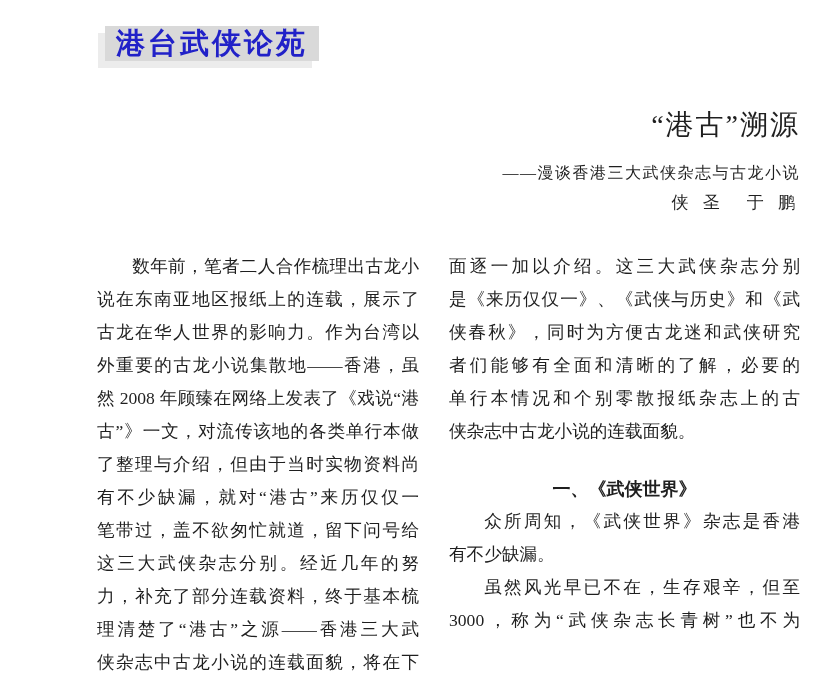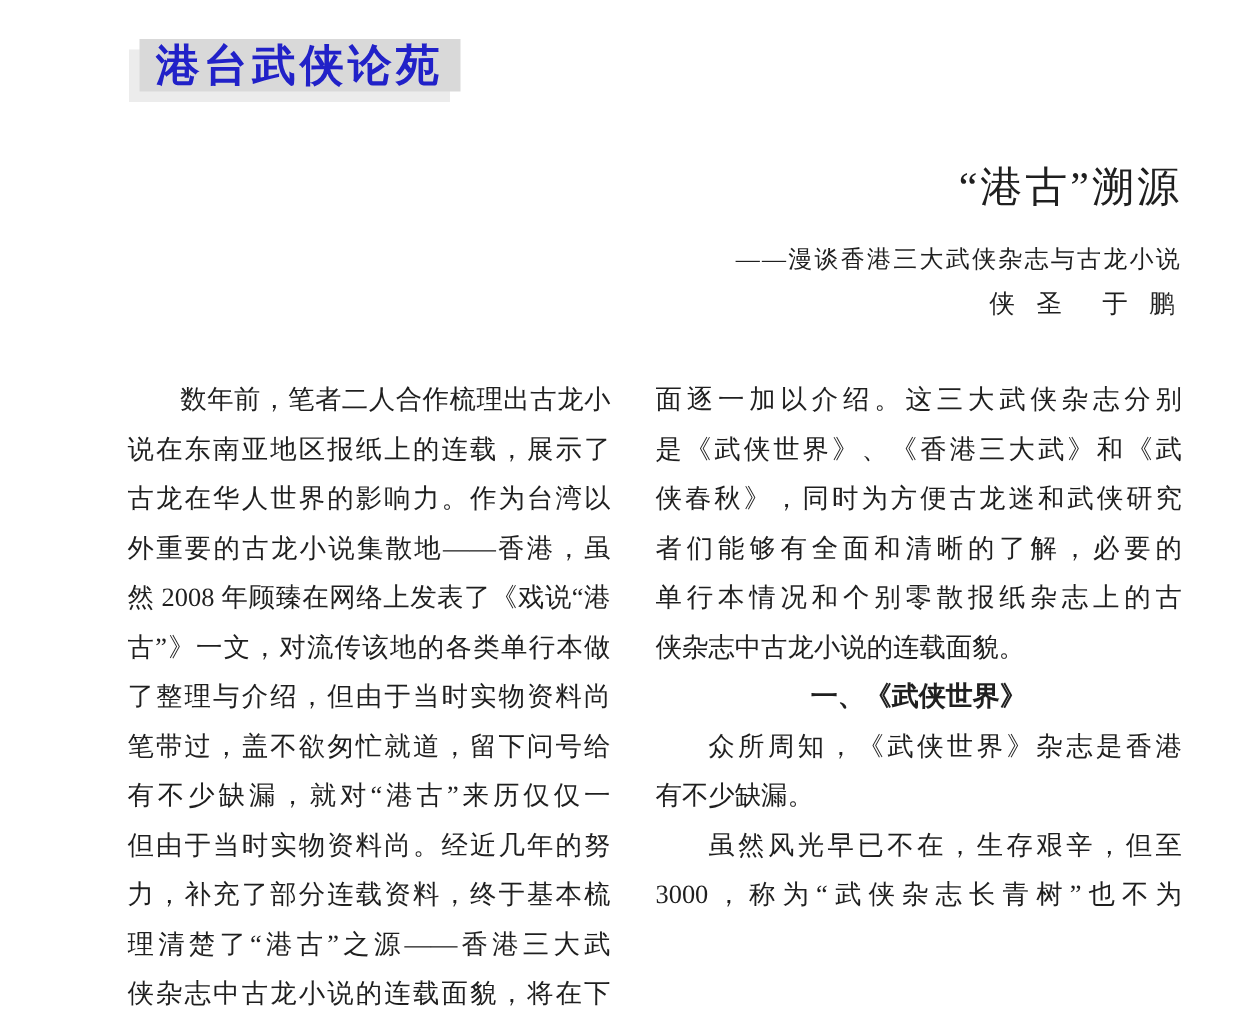--- a/index.html
+++ b/index.html
@@ -7,21 +7,21 @@
     padding: 0;
     width: 825px;
     height: 678px;
     background: #ffffff;
     overflow: hidden;
     font-family: "Liberation Serif", "DejaVu Serif", serif;
     color: #1f1f1f;
   }
   .page {
     position: absolute;
-    left: 0; top: 0;
+    left: 12px; top: 0;
     width: 710px; height: 678px;
     background: #ffffff;
   }
   .badge {
     position: absolute;
     left: 93px;
     top: 26px;
     background: #d9d9d9;
     color: #2121c8;
     font-family: "DejaVu Sans", "Liberation Sans", sans-serif;
@@ -74,20 +74,21 @@
     text-align: left;
     text-align-last: left;
   }
   .line.indent { text-indent: 2em; }
   .line.heading {
     text-align: center;
     text-align-last: center;
     font-family: "DejaVu Sans", "Liberation Sans", sans-serif;
     font-weight: bold;
     font-size: 18px;
+    margin-top: 24px;
   }
 </style>
 </head>
 <body>
 
 <div class="page">
 
   <div class="badge">港台武侠论苑</div>
 
   <div class="headline-item title">“港古”溯源</div>
@@ -97,31 +98,31 @@
   <div class="headline-item authors">侠 圣　于 鹏</div>
 
   <div class="col col-left">
     <div class="line indent">数年前，笔者二人合作梳理出古龙小</div>
     <div class="line">说在东南亚地区报纸上的连载，展示了</div>
     <div class="line">古龙在华人世界的影响力。作为台湾以</div>
     <div class="line">外重要的古龙小说集散地——香港，虽</div>
     <div class="line">然 2008 年顾臻在网络上发表了《戏说“港</div>
     <div class="line">古”》一文，对流传该地的各类单行本做</div>
     <div class="line">了整理与介绍，但由于当时实物资料尚</div>
+    <div class="line">有不少缺漏，就对“港古”来历仅仅一</div>
     <div class="line">笔带过，盖不欲匆忙就道，留下问号给</div>
-    <div class="line">有不少缺漏，就对“港古”来历仅仅一</div>
-    <div class="line">但由于当时实物资料尚。经近几年的努</div>
+    <div class="line">这三大武侠杂志分别。经近几年的努</div>
     <div class="line">力，补充了部分连载资料，终于基本梳</div>
     <div class="line">理清楚了“港古”之源——香港三大武</div>
     <div class="line">侠杂志中古龙小说的连载面貌，将在下</div>
   </div>
 
   <div class="col col-right">
     <div class="line">面逐一加以介绍。这三大武侠杂志分别</div>
-    <div class="line">是《武侠世界》、《香港三大武》和《武</div>
+    <div class="line">是《来历仅仅一》、《武侠与历史》和《武</div>
     <div class="line">侠春秋》，同时为方便古龙迷和武侠研究</div>
     <div class="line">者们能够有全面和清晰的了解，必要的</div>
     <div class="line">单行本情况和个别零散报纸杂志上的古</div>
     <div class="line plain">侠杂志中古龙小说的连载面貌。</div>
     <div class="line heading">一、《武侠世界》</div>
     <div class="line indent">众所周知，《武侠世界》杂志是香港</div>
     <div class="line plain">有不少缺漏。</div>
     <div class="line indent">虽然风光早已不在，生存艰辛，但至</div>
     <div class="line">3000，称为“武侠杂志长青树”也不为</div>
   </div>

